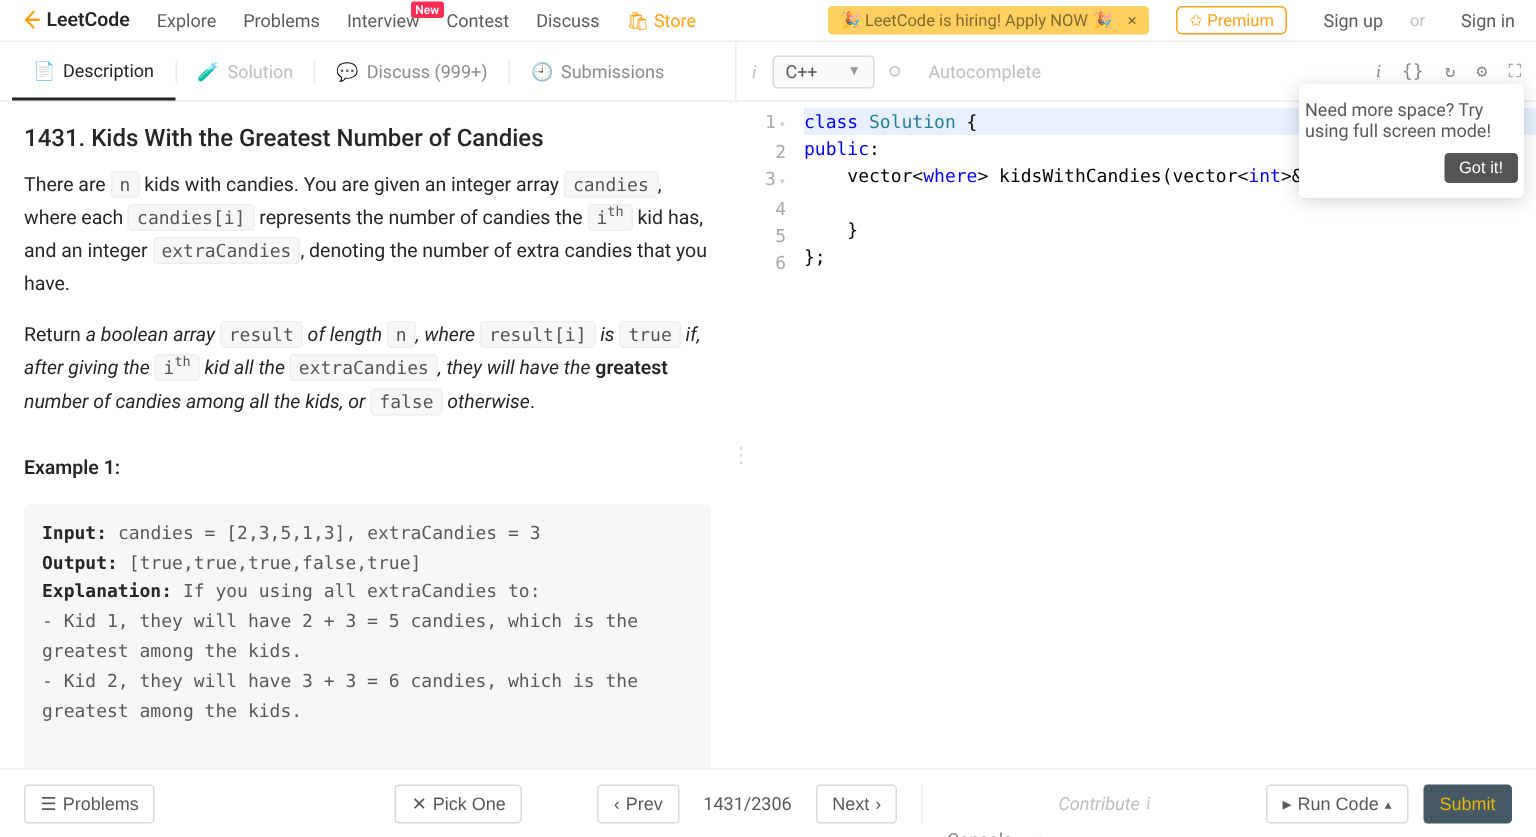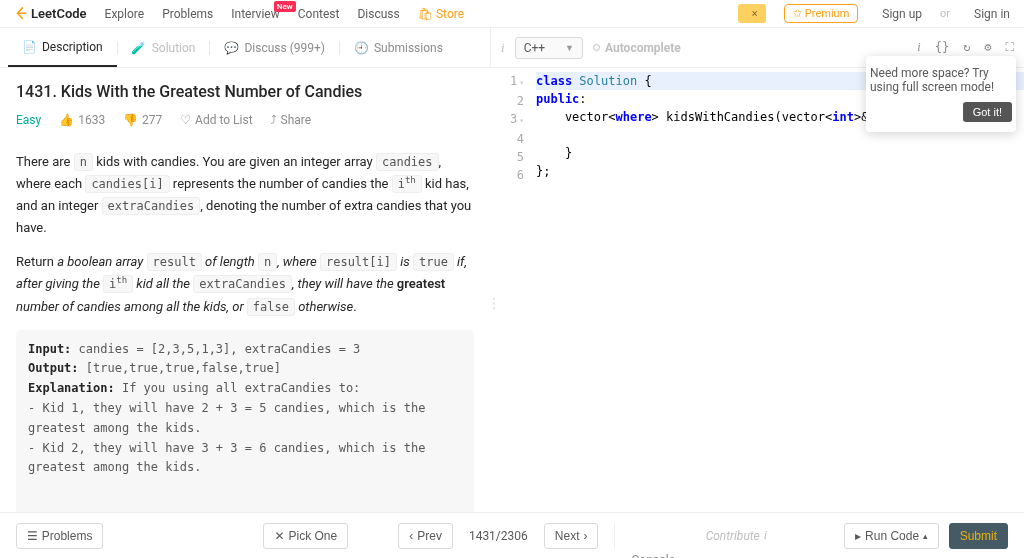--- a/index.html
+++ b/index.html
@@ -22,21 +22,21 @@
 
 
 .tabs-row { display: flex; height: 40px; border-bottom: 1px solid #eee; }
 .tabs-left { width: 490px; display: flex; align-items: center; padding: 0 8px; gap: 0; }
 .tabs-right { flex: 1; display: flex; align-items: center; padding: 0 10px; gap: 10px; border-left: 1px solid #eee; }
 .tab { display: flex; align-items: center; gap: 5px; padding: 0 14px; height: 100%; font-size: 12px; color: #8c8c8c; cursor: pointer; }
 .tab.active { color: #262626; border-bottom: 2px solid #262626; }
 .tab.disabled { color: #bfbfbf; }
 .tab-sep { width: 1px; height: 14px; background: #e8e8e8; }
 .lang-sel { border: 1px solid #d9d9d9; background: #fafafa; border-radius: 3px; padding: 3px 8px; font-size: 12px; color: #595959; display: flex; align-items: center; gap: 20px; cursor: pointer; }
-.auto-comp { color: #bfbfbf; font-size: 12px; display: flex; align-items: center; gap: 5px; font-weight: bold; }
+.auto-comp { color: #bfbfbf; font-size: 12px; display: flex; align-items: center; gap: 19px; }
 .editor-actions { margin-left: auto; display: flex; gap: 14px; color: #8c8c8c; }
 .editor-actions span { cursor: pointer; font-family: monospace; font-size: 12px; }
 
 
 .main { display: flex; height: 470px; }
 .left-pane { width: 490px; overflow-y: auto; padding: 14px 16px; position: relative; }
 .divider { width: 8px; background: transparent; cursor: col-resize; display: flex; align-items: center; justify-content: center; }
 .divider::before { content: "⋮"; color: #d9d9d9; font-size: 14px; }
 .right-pane { flex: 1; display: flex; background: #fff; }
 
@@ -54,21 +54,21 @@
 
 .example-title { font-weight: 600; margin: 22px 0 12px; }
 .example-box { background: #f7f7f7; border-radius: 4px; padding: 10px 12px; font-family: Menlo, monospace; font-size: 12px; line-height: 1.65; color: #595959; white-space: pre-wrap; }
 .example-box b { color: #262626; font-weight: 600; }
 
 
 .gutter { width: 32px; background: #fff; text-align: right; padding: 4px 6px 0 0; font-family: Menlo, monospace; font-size: 12px; color: #aaa; line-height: 18px; user-select: none; }
 .gutter .fold { color: #ccc; font-size: 8px; padding-left: 2px; }
 .code-area { flex: 1; padding: 4px 0 0 6px; font-family: Menlo, monospace; font-size: 12px; line-height: 18px; white-space: pre; }
 .line-hl { background: #e8f0fe; display: block; width: 100%; }
-.kw { color: #0000ff; font-weight: bold; }
+.kw { color: #0000ff; }
 .typ { color: #267f99; }
 .pln { color: #000; }
 .pun { color: #000; }
 
 
 .tooltip { position: absolute; right: 8px; top: 56px; width: 150px; background: #fff; border-radius: 4px; box-shadow: 0 2px 12px rgba(0,0,0,0.18); padding: 10px 4px; font-size: 12px; color: #595959; z-index: 50; }
 .tooltip-btn { background: #555; color: #fff; border: none; border-radius: 3px; padding: 4px 10px; font-size: 11px; float: right; margin-top: 8px; cursor: pointer; }
 
 
 .bottom { position: absolute; bottom: 0; left: 0; right: 0; height: 46px; border-top: 1px solid #eee; display: flex; align-items: center; padding: 0 16px; gap: 10px; background: #fff; }
@@ -94,20 +94,21 @@
   <a class="nav-link">Problems</a>
   <a class="nav-link"><span>Interview</span><span class="new-badge">New</span></a>
   <a class="nav-link">Contest</a>
   <a class="nav-link">Discuss</a>
   <a class="nav-link store">
       <span>🛍</span>
       <span>Store</span>
     </a>
   <div class="spacer"></div>
   <div class="hiring">
+      <span>🎉 LeetCode is hiring! Apply NOW 🎉</span>
       <span class="close-x">×</span>
     </div>
   <div class="premium">
       <span>✩</span>
       <span>Premium</span>
     </div>
   <a class="auth-link">Sign up</a>
   <span class="or-text">or</span>
   <a class="auth-link">Sign in</a>
 </div>
@@ -150,44 +151,26 @@
       <span>↻</span>
       <span>⚙</span>
       <span>⛶</span>
     </div>
   </div>
 </div>
 
 <div class="main">
   <div class="left-pane">
     <div class="prob-title">1431. Kids With the Greatest Number of Candies</div>
-    <div class="prob-meta">
-      <span class="diff-easy">Easy</span>
-      <span class="meta-item">
-          <span>👍</span>
-          <span>1633</span>
-        </span>
-      <span class="meta-item">
-          <span>👎</span>
-          <span>277</span>
-        </span>
-      <span class="meta-item">
-          <span>♡</span>
-          <span>Add to List</span>
-        </span>
-      <span class="meta-item">
-          <span>⤴</span>
-          <span>Share</span>
-        </span>
-    </div>
 
     <div class="desc">
       <p><span>There are </span><code>n</code><span> kids with candies. You are given an integer array </span><code>candies</code><span>, where each </span><code>candies[i]</code><span> represents the number of candies the </span><code><span>i</span><sup>th</sup></code><span> kid has, and an integer </span><code>extraCandies</code><span>, denoting the number of extra candies that you have.</span></p>
       <p><span>Return </span><em><span>a boolean array </span></em><code>result</code><em><span> of length </span></em><code>n</code><em><span>, where </span></em><code>result[i]</code><em><span> is </span></em><code>true</code><em><span> if, after giving the </span></em><code><span>i</span><sup>th</sup></code><em><span> kid all the </span></em><code>extraCandies</code><em><span>, they will have the </span></em><strong>greatest</strong><em><span> number of candies among all the kids, or </span></em><code>false</code><em><span> otherwise</span></em><span>.</span></p>
 
+      <div class="example-title">Example 1:</div>
       <div class="example-box"><b>Input:</b><span> candies = [2,3,5,1,3], extraCandies = 3</span>
 <b>Output:</b><span> [true,true,true,false,true]</span>
 <b>Explanation:</b><span> If you using all extraCandies to:</span>
 <span>- Kid 1, they will have 2 + 3 = 5 candies, which is the greatest among the kids.</span>
 <span>- Kid 2, they will have 3 + 3 = 6 candies, which is the greatest among the kids.</span>
 
 
 </div>
     </div>
   </div>

